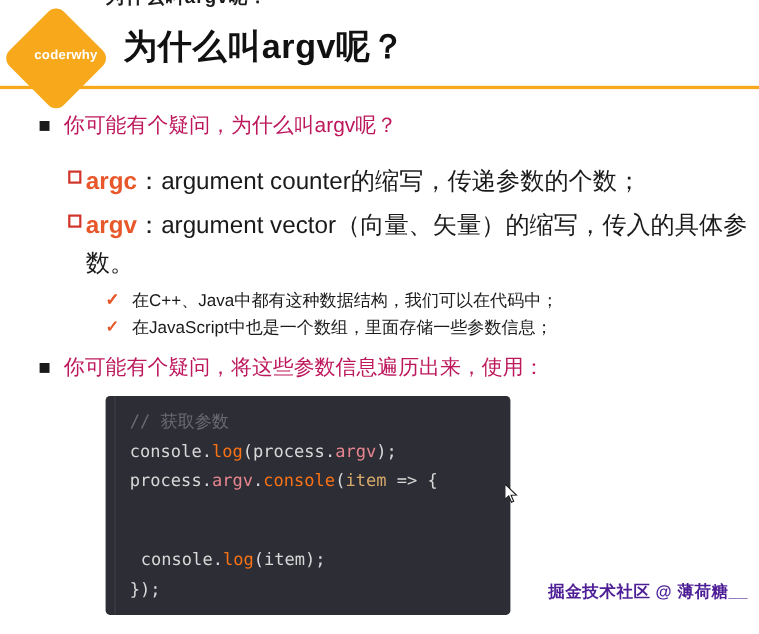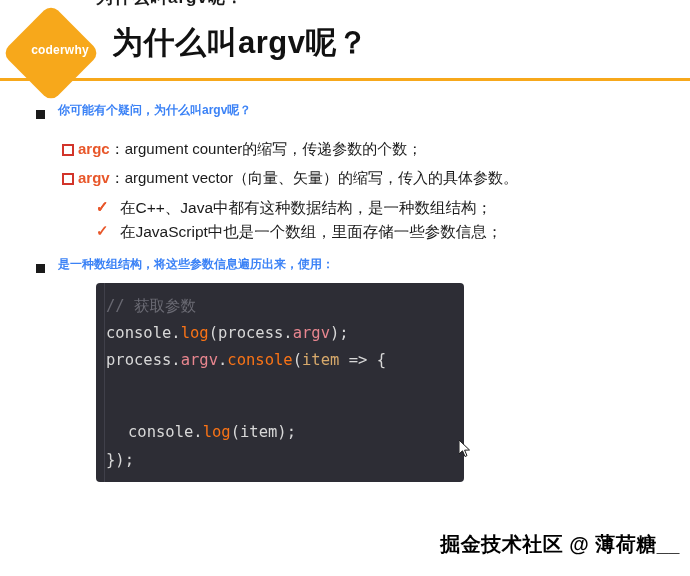--- a/index.html
+++ b/index.html
@@ -84,39 +84,39 @@
   
   .body {
     position: relative;
     padding: 20px 0 0 0;
   }
 
   .l1 {
     position: relative;
     margin: 0 0 0 34px;
     padding-left: 24px;
-    font-size: 12px;
-    font-weight: bold;
-    color: #3b82f6;
+    font-size: 19px;
+    font-weight: normal;
+    color: #be185d;
     line-height: 1.5;
   }
   .l1 .bullet-sq {
     position: absolute;
     left: 2px;
     top: 9px;
     width: 9px;
     height: 9px;
     background: #1a1a1a;
   }
 
   .l2 {
     position: relative;
     margin-left: 62px;
     padding-left: 16px;
-    font-size: 15px;
+    font-size: 22px;
     color: #1a1a1a;
     line-height: 1.55;
   }
   .l2 .bullet-hollow {
     position: absolute;
     left: 0px;
     top: 7px;
     width: 8px;
     height: 8px;
     border: 2px solid #d2342a;
@@ -155,21 +155,21 @@
     background: #2d2d35;
     border-radius: 4px;
     padding: 10px 0 8px 0;
     overflow: hidden;
   }
   .code-line {
     font-family: "DejaVu Sans Mono", monospace;
     font-size: 15.5px;
     line-height: 1.75;
     white-space: pre;
-    padding-left: 10px;
+    padding-left: 22px;
     color: #d8d8d8;
   }
   .code-line.indent1 { padding-left: 32px; margin-top: 45px; }
   .c-comment { color: #6a6a73; }
   .c-plain   { color: #d8d8d8; }
   .c-prop    { color: #e8868f; }
   .c-fn      { color: #f97316; }
   .c-param   { color: #d7a96b; }
   .c-punc    { color: #d8d8d8; }
 
@@ -190,24 +190,24 @@
     top: 430px;
     width: 12px;
     height: 18px;
     z-index: 20;
   }
 
   
   .watermark {
     position: absolute;
     right: 10px;
-    bottom: 18px;
-    font-size: 20px;
-    font-weight: bold;
-    color: #000000;
+    bottom: 28px;
+    font-size: 15px;
+    font-weight: bold;
+    color: #4c1d95;
     letter-spacing: 0.5px;
   }
 </style>
 </head>
 <body>
 
 <div class="top-sliver">
   <div class="sliver-text">为什么叫argv呢？</div>
 </div>
 
@@ -244,33 +244,33 @@
     </div>
 
     <div class="sp-6"></div>
 
     <div class="l3">
       <span class="bullet-check">✓</span>
     </div>
 
     <div class="l3">
       <span class="bullet-check">✓</span>
-      <span>在C++、Java中都有这种数据结构，是一种数组结构；</span>
+      <span>在C++、Java中都有这种数据结构，我们可以在代码中；</span>
     </div>
 
     <div class="l3">
       <span class="bullet-check">✓</span>
       <span>在JavaScript中也是一个数组，里面存储一些参数信息；</span>
     </div>
 
     <div class="sp-10"></div>
 
     <div class="l1">
       <span class="bullet-sq"></span>
-      <span>是一种数组结构，将这些参数信息遍历出来，使用：</span>
+      <span>你可能有个疑问，将这些参数信息遍历出来，使用：</span>
     </div>
 
     <div class="code-wrap">
       <div class="code-guide"></div>
       <div class="code-line"><span class="c-comment">// 获取参数</span></div>
       <div id="code-lines">
           <div class="code-line"><span class="c-plain">console</span><span class="c-punc">.</span><span class="c-fn">log</span><span class="c-punc">(</span><span class="c-plain">process</span><span class="c-punc">.</span><span class="c-prop">argv</span><span class="c-punc">);</span></div>
           <div class="code-line"><span class="c-plain">process</span><span class="c-punc">.</span><span class="c-prop">argv</span><span class="c-punc">.</span><span class="c-fn">console</span><span class="c-punc">(</span><span class="c-param">item</span><span class="c-punc"> =&gt; {</span></div>
           <div class="code-line indent1"><span class="c-plain">console</span><span class="c-punc">.</span><span class="c-fn">log</span><span class="c-punc">(</span><span class="c-plain">item</span><span class="c-punc">);</span></div>
           <div class="code-line"><span class="c-punc">});</span></div>

